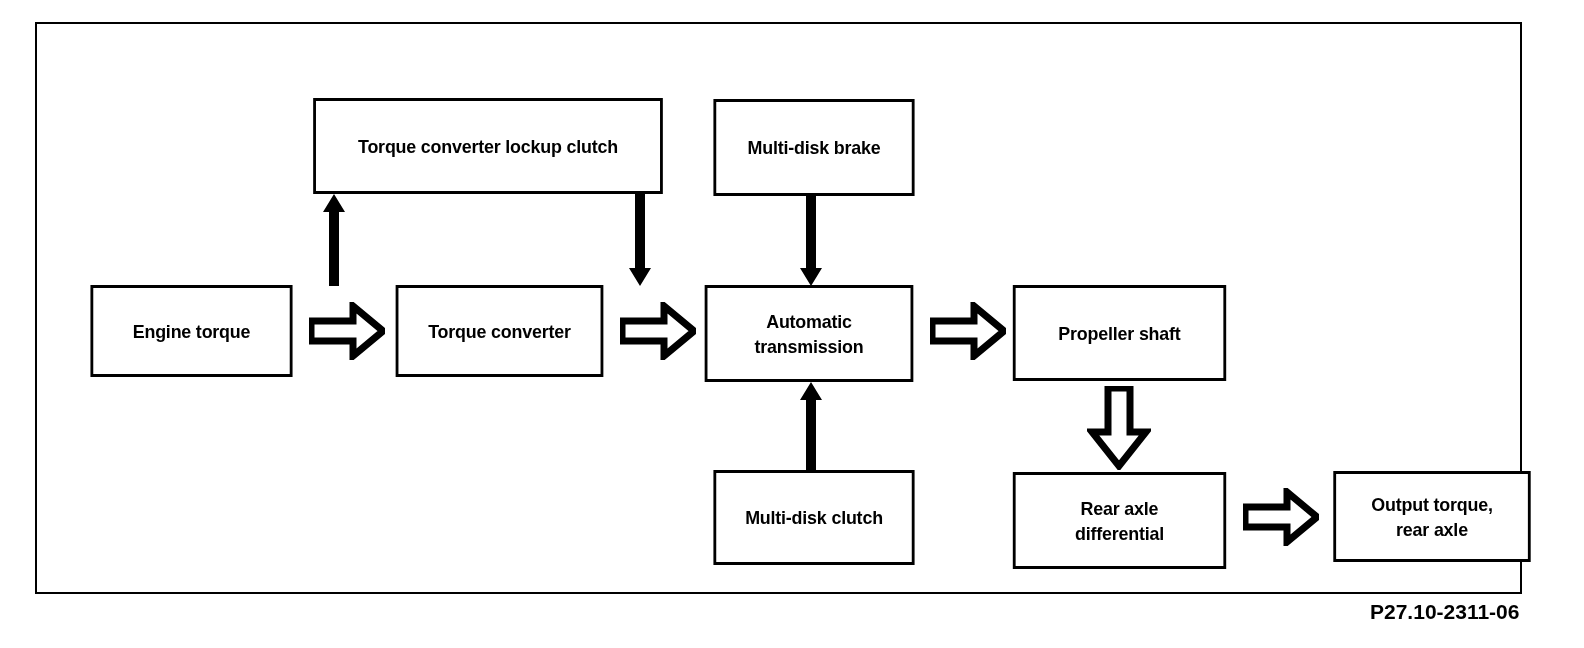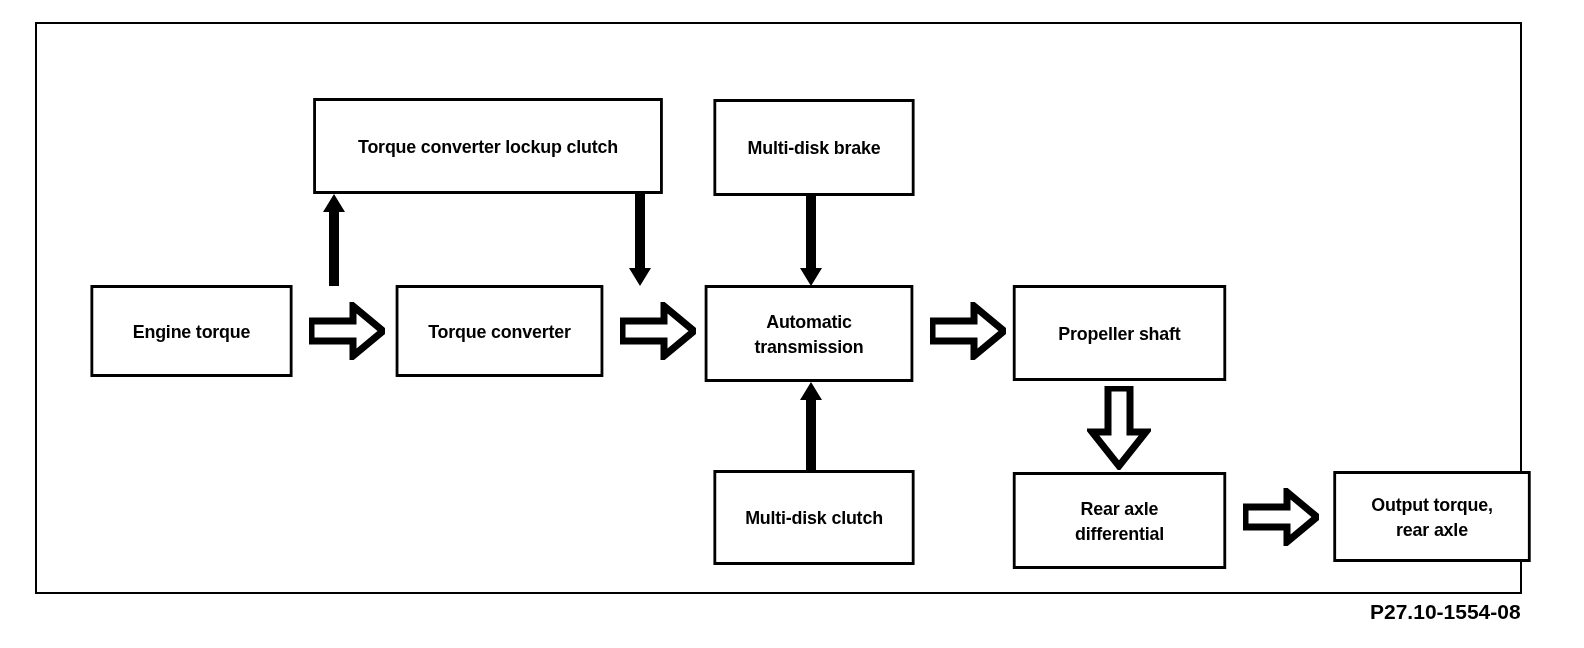--- a/index.html
+++ b/index.html
@@ -190,15 +190,15 @@
     </div>
 
     <div class="solid s-clutch-at">
       <svg width="24" height="90" viewBox="0 0 24 90">
         <path d="M12,0 L23,18 L17,18 L17,90 L7,90 L7,18 L1,18 Z" fill="#000000"></path>
       </svg>
     </div>
 
   </div>
 
-  <div class="caption">P27.10-1554-08</div>
+  <div class="caption">P27.10-2311-06</div>
 
 </div>
 
 </body></html>

